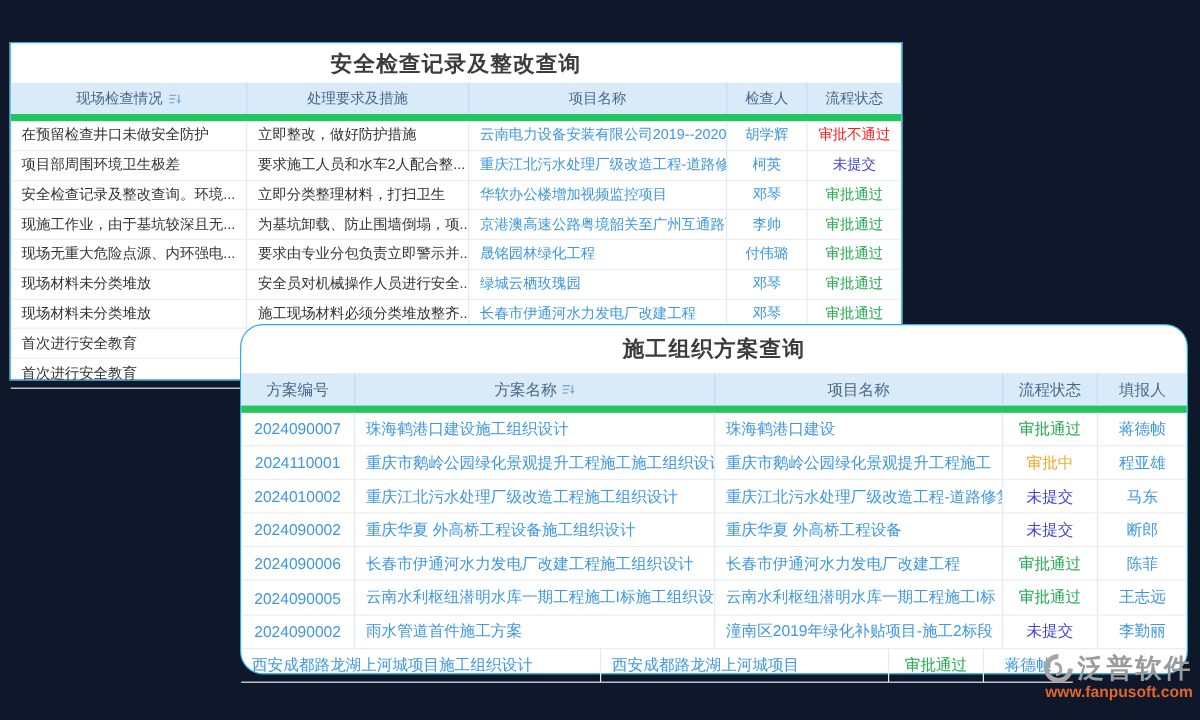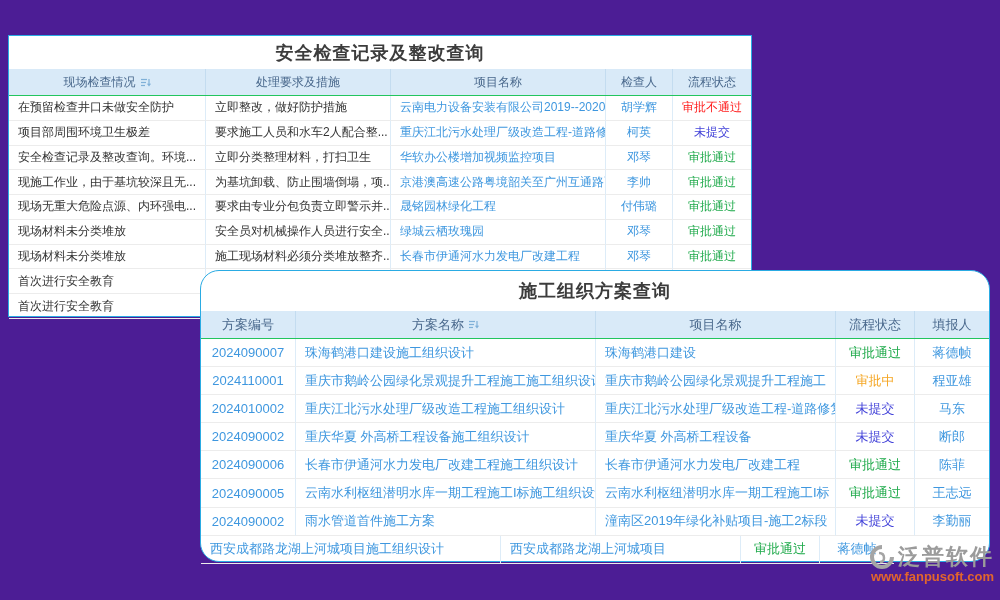--- a/index.html
+++ b/index.html
@@ -1,21 +1,21 @@
 <!DOCTYPE html>
 <html style="--panel-border: #2aabe3; --header-bg: #d9eaf8; --header-text: #49688c; --link: #3e97df; --text: #333333; --wm-brand: #9b9b9b; --wm-url: #e2662c;"><head>
 <meta charset="utf-8">
 <style>
   html,body{margin:0;padding:0;background:#fff;}
-  .canvas{position:relative;width:1000px;height:600px;background:#4c1d95;overflow:hidden;
+  .canvas{position:relative;width:1000px;height:600px;background:#0f172a;overflow:hidden;
           font-family:"Liberation Sans","DejaVu Sans",sans-serif;}
   .panel{position:absolute;background:#fff;border:1px solid var(--panel-border);box-sizing:border-box;}
   .panel-title{display:flex;align-items:center;justify-content:center;font-weight:bold;
                color:#3c3c3c;letter-spacing:1px;}
-  .thead{display:flex;background:var(--header-bg);border-bottom:1px solid #22c55e;box-sizing:border-box;}
+  .thead{display:flex;background:var(--header-bg);border-bottom:6px solid #22c55e;box-sizing:border-box;}
   .th{display:flex;align-items:center;justify-content:center;color:var(--header-text);
       box-sizing:border-box;border-right:1px solid #c3dcf0;white-space:nowrap;overflow:hidden;}
   .th:last-child{border-right:none;}
   .row{display:flex;}
   .cell{display:flex;align-items:center;box-sizing:border-box;white-space:nowrap;overflow:hidden;
         border-right:1px solid #ddecf8;border-bottom:1px solid #ececec;padding:0 9px;}
   .row .cell:last-child{border-right:none;}
   .c-center{justify-content:center;padding:0 2px;}
   .t-link{color:var(--link);}
   .t-text{color:var(--text);}

